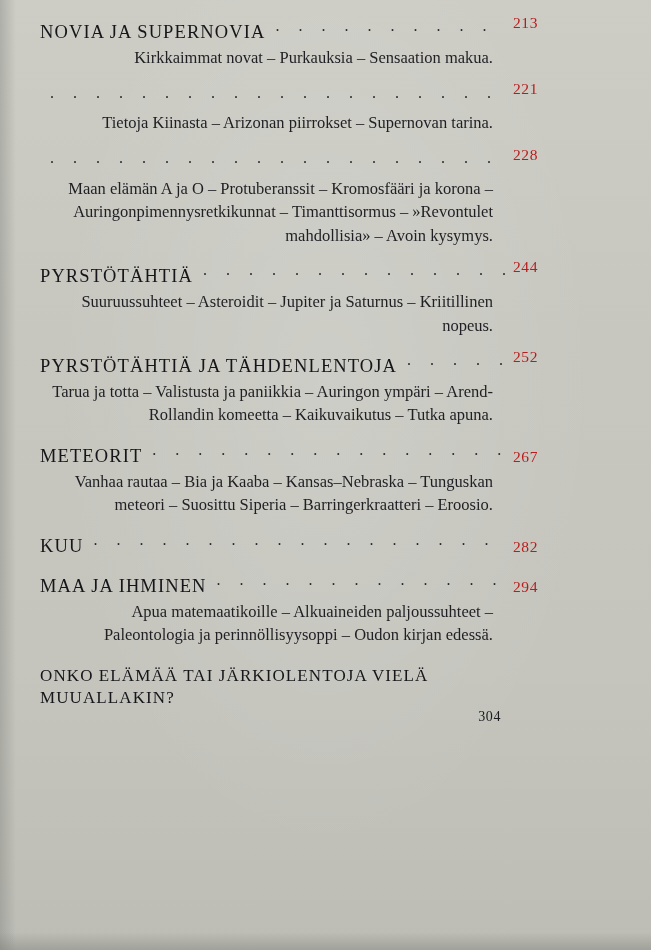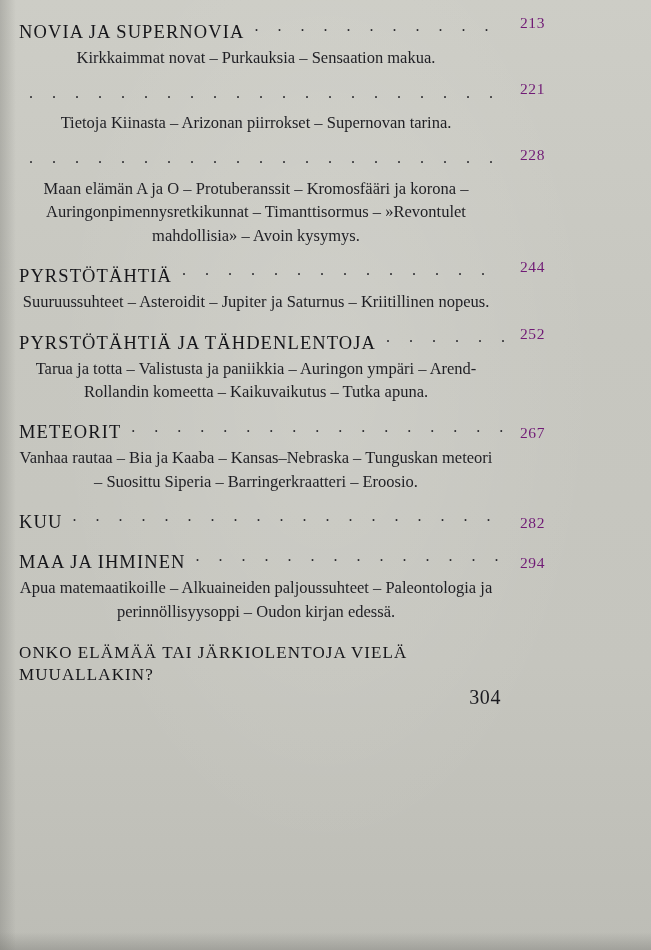--- a/index.html
+++ b/index.html
@@ -32,21 +32,21 @@
   .edge-bottom {
     position: absolute;
     left: 0; right: 0; bottom: 0;
     height: 18px;
     background: linear-gradient(0deg, rgba(110,110,105,0.35) 0%, rgba(110,110,105,0.0) 100%);
   }
   .toc {
     position: absolute;
     left: 0; top: 0;
     width: 589px;
-    padding: 22px 44px 0 19px;
+    padding: 22px 44px 0 40px;
     box-sizing: border-box;
   }
   .entry {
     position: relative;
     margin-bottom: 19px;
   }
   .entry-head {
     display: flex;
     align-items: baseline;
     width: 100%;
@@ -71,52 +71,51 @@
     bottom: 0.18em;
     white-space: nowrap;
     letter-spacing: 7.5px;
     font-size: 16px;
     color: #2a2a2e;
   }
   .page-num {
     font-size: 15.5px;
     letter-spacing: 0.6px;
     min-width: 32px;
-    text-align: right;
-    color: #701a75;
+    color: #b91c1c;
   }
   .page-num.raised {
     position: relative;
     top: -10px;
   }
   .summary {
     font-size: 16.5px;
     line-height: 1.42;
     margin-top: 3px;
     padding-right: 52px;
-    text-align: center;
+    text-align: right;
     color: #1f1f24;
   }
   .entry.two-line-title .title-block {
     flex: 1 1 auto;
   }
   .title-wrap {
     font-size: 17px;
     letter-spacing: 1.1px;
     line-height: 1.28;
     color: #16161a;
     max-width: 560px;
   }
   .entry.last .summary {
     padding-right: 56px;
   }
   .pagenum-float {
     position: absolute;
     right: 44px;
-    font-size: 20px;
+    font-size: 14px;
     letter-spacing: 0.6px;
   }
 </style>
 </head>
 <body>
 
 <div class="paper"></div>
 <div class="edge-left"></div>
 <div class="edge-bottom"></div>
 

